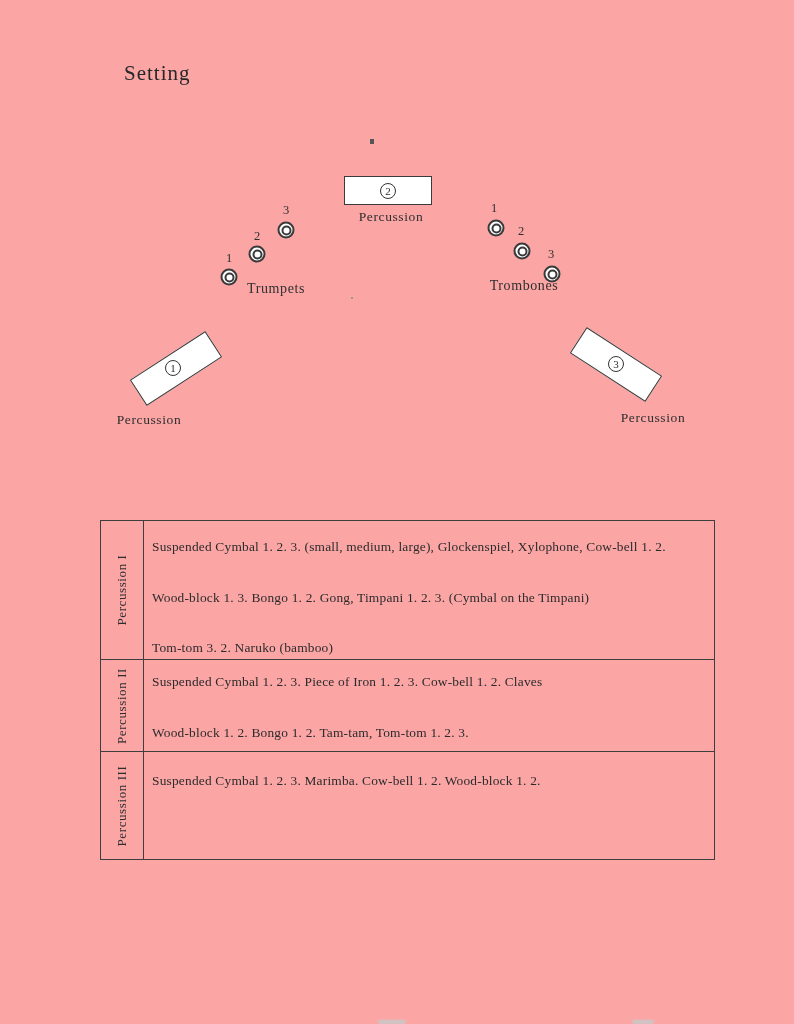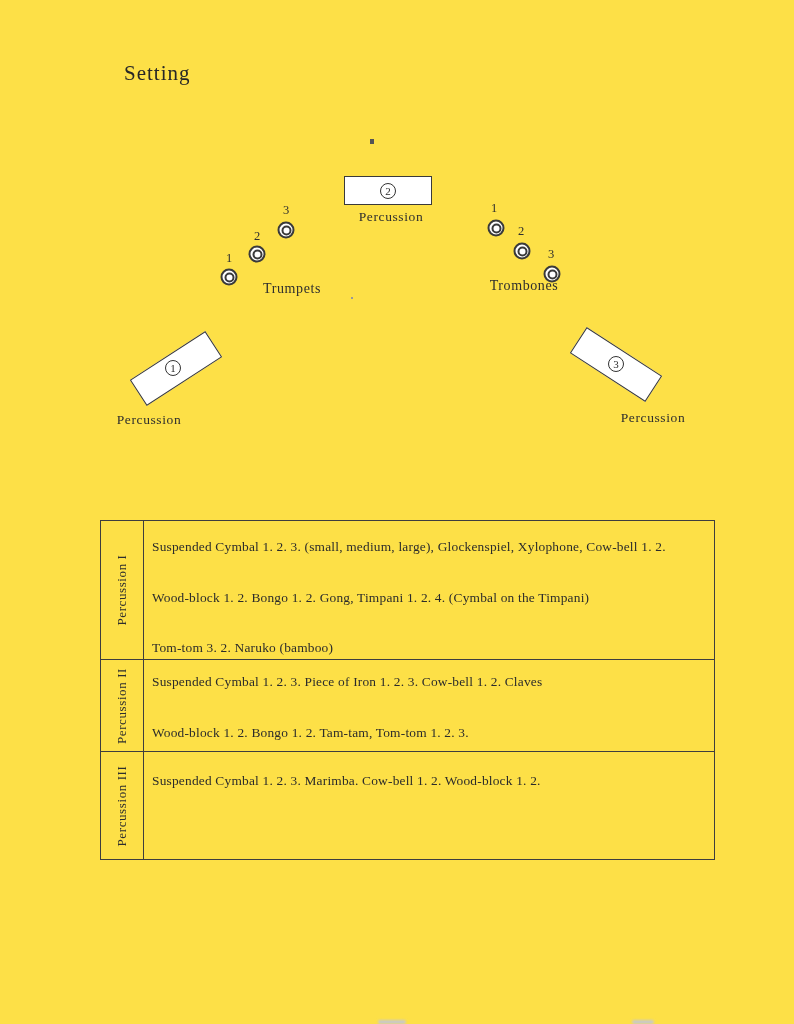--- a/index.html
+++ b/index.html
@@ -1,21 +1,21 @@
 <!DOCTYPE html>
 <html><head>
 <meta charset="utf-8">
 <style>
   * { margin: 0; padding: 0; box-sizing: border-box; }
   html, body { background: #ffffff; }
   .page {
     position: relative;
     width: 794px;
     height: 1024px;
-    background: #fde047;
+    background: #fca5a5;
     font-family: "Liberation Serif", "DejaVu Serif", serif;
     color: #2b2b2b;
     overflow: hidden;
   }
   .title {
     position: absolute;
     left: 124px;
     top: 61px;
     font-size: 21px;
     letter-spacing: 1px;
@@ -168,21 +168,21 @@
         <span class="seat-inner"></span>
       </div>
     <div class="ctr seat-num" style="left:257px; top:236px;">2</div>
     <div class="seat" style="left:257px; top:254px;">
         <span class="seat-inner"></span>
       </div>
     <div class="ctr seat-num" style="left:286px; top:210px;">3</div>
     <div class="seat" style="left:286px; top:230px;">
         <span class="seat-inner"></span>
       </div>
-    <div class="ctr diagram-label" style="left:292px; top:289px; font-size:14px;">Trumpets</div>
+    <div class="ctr diagram-label" style="left:276px; top:289px; font-size:14px;">Trumpets</div>
 
     <div class="ctr seat-num" style="left:494px; top:208px;">1</div>
     <div class="seat" style="left:496px; top:228px;">
         <span class="seat-inner"></span>
       </div>
     <div class="ctr seat-num" style="left:521px; top:231px;">2</div>
     <div class="seat" style="left:522px; top:251px;">
         <span class="seat-inner"></span>
       </div>
     <div class="ctr seat-num" style="left:551px; top:254px;">3</div>
@@ -201,21 +201,21 @@
   </div>
 
   <div class="itable">
 
     <div class="row row-1">
       <div class="hdr-cell">
         <span>Percussion I</span>
       </div>
       <div class="content-cell pad-r1">
         <div class="line">Suspended Cymbal 1. 2. 3. (small, medium, large), Glockenspiel, Xylophone, Cow-bell 1. 2.</div>
-        <div class="line">Wood-block 1. 2. Bongo 1. 2. Gong, Timpani 1. 2. 4. (Cymbal on the Timpani)</div>
+        <div class="line">Wood-block 1. 3. Bongo 1. 2. Gong, Timpani 1. 2. 3. (Cymbal on the Timpani)</div>
         <div class="line">Tom-tom 3. 2. Naruko (bamboo)</div>
       </div>
     </div>
 
     <div class="row row-2">
       <div class="hdr-cell">
         <span>Percussion II</span>
       </div>
       <div class="content-cell pad-r2">
         <div class="line">Suspended Cymbal 1. 2. 3. Piece of Iron 1. 2. 3. Cow-bell 1. 2. Claves</div>

